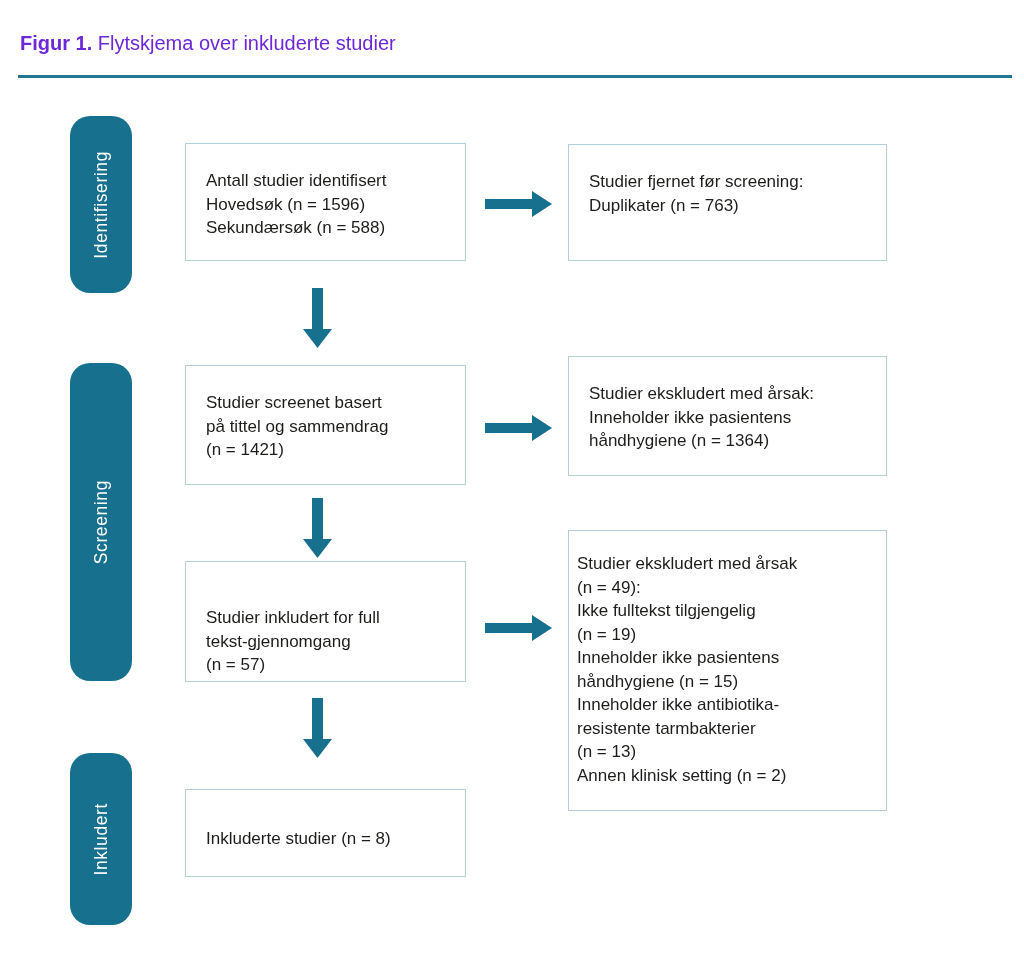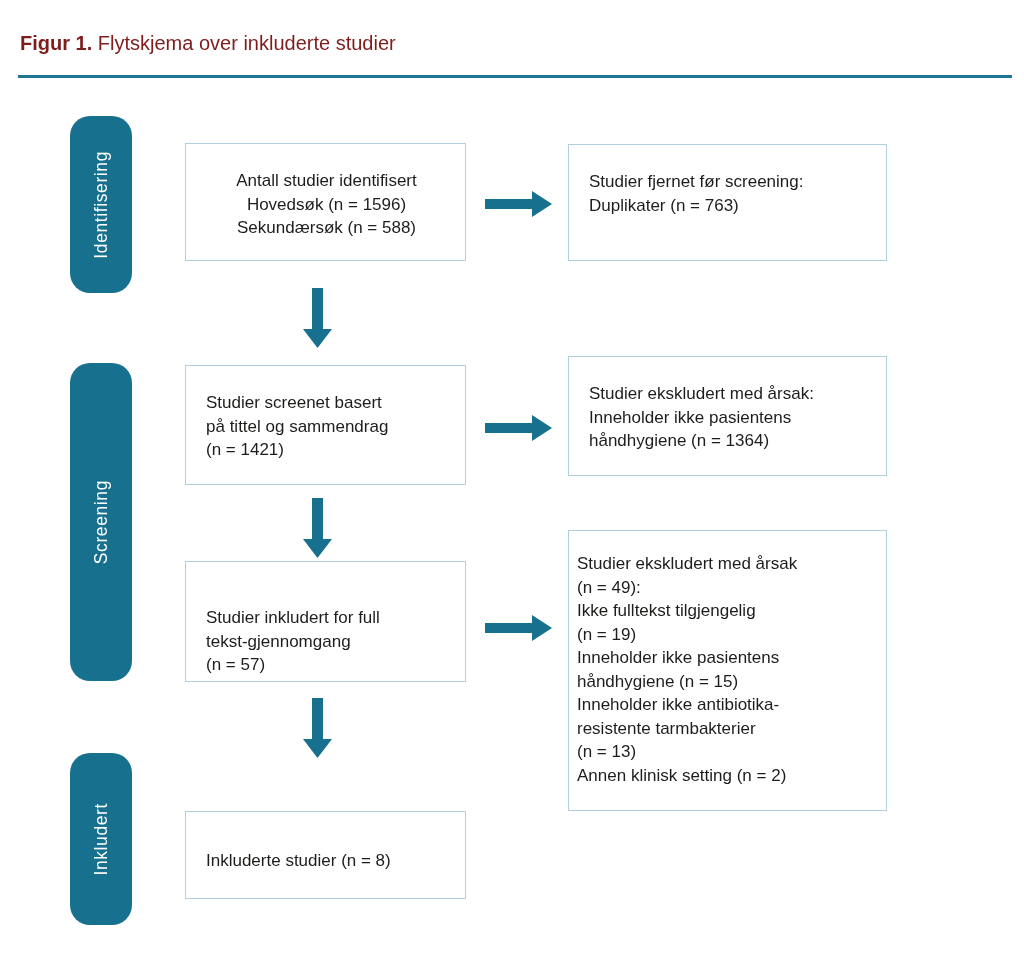--- a/index.html
+++ b/index.html
@@ -13,21 +13,21 @@
   .page{
     position:relative;
     width:1024px;height:970px;
     background:#fff;
     font-family:"Liberation Sans", sans-serif;
     color:var(--ink);
     overflow:hidden;
   }
   .title{
     position:absolute;left:20px;top:31px;
-    font-size:20px;line-height:24px;color:#7f1d1d;
+    font-size:20px;line-height:24px;color:#6d28d9;
   }
   .title .bold{font-weight:700;}
   .rule{
     position:absolute;left:18px;top:75px;width:994px;height:3px;
     background:var(--rule);
   }
   .pill{
     position:absolute;left:70px;width:62px;
     background:var(--teal);border-radius:20px;
     display:flex;align-items:center;justify-content:center;
@@ -42,24 +42,24 @@
   .p3{top:753px;height:172px;}
   .box{
     position:absolute;
     background:#fff;border:1.5px solid var(--border);
     font-size:17px;line-height:23.5px;
     white-space:pre-line;
     padding:25px 18px 0 20px;
   }
   .col1{left:185px;width:281px;}
   .col2{left:568px;width:319px;}
-  .b1{top:143px;height:118px;text-align:center;}
+  .b1{top:143px;height:118px;}
   .b2{top:365px;height:120px;}
   .b3{top:561px;height:121px;padding-top:44px;}
-  .b4{top:811px;height:88px;display:flex;align-items:center;padding-top:12px;text-align:center;}
+  .b4{top:789px;height:88px;display:flex;align-items:center;padding-top:12px;text-align:center;}
   .r1{top:144px;height:117px;}
   .r2{top:356px;height:120px;}
   .r3{top:530px;height:281px;padding-top:21px;padding-left:8px;}
   .arrow{position:absolute;line-height:0;}
   .arrow svg{display:block;}
   .ah{left:485px;}
   .ah1{top:191px;} .ah2{top:415px;} .ah3{top:615px;}
   .av{left:303px;}
   .av1{top:288px;} .av2{top:498px;} .av3{top:698px;}
 </style>

